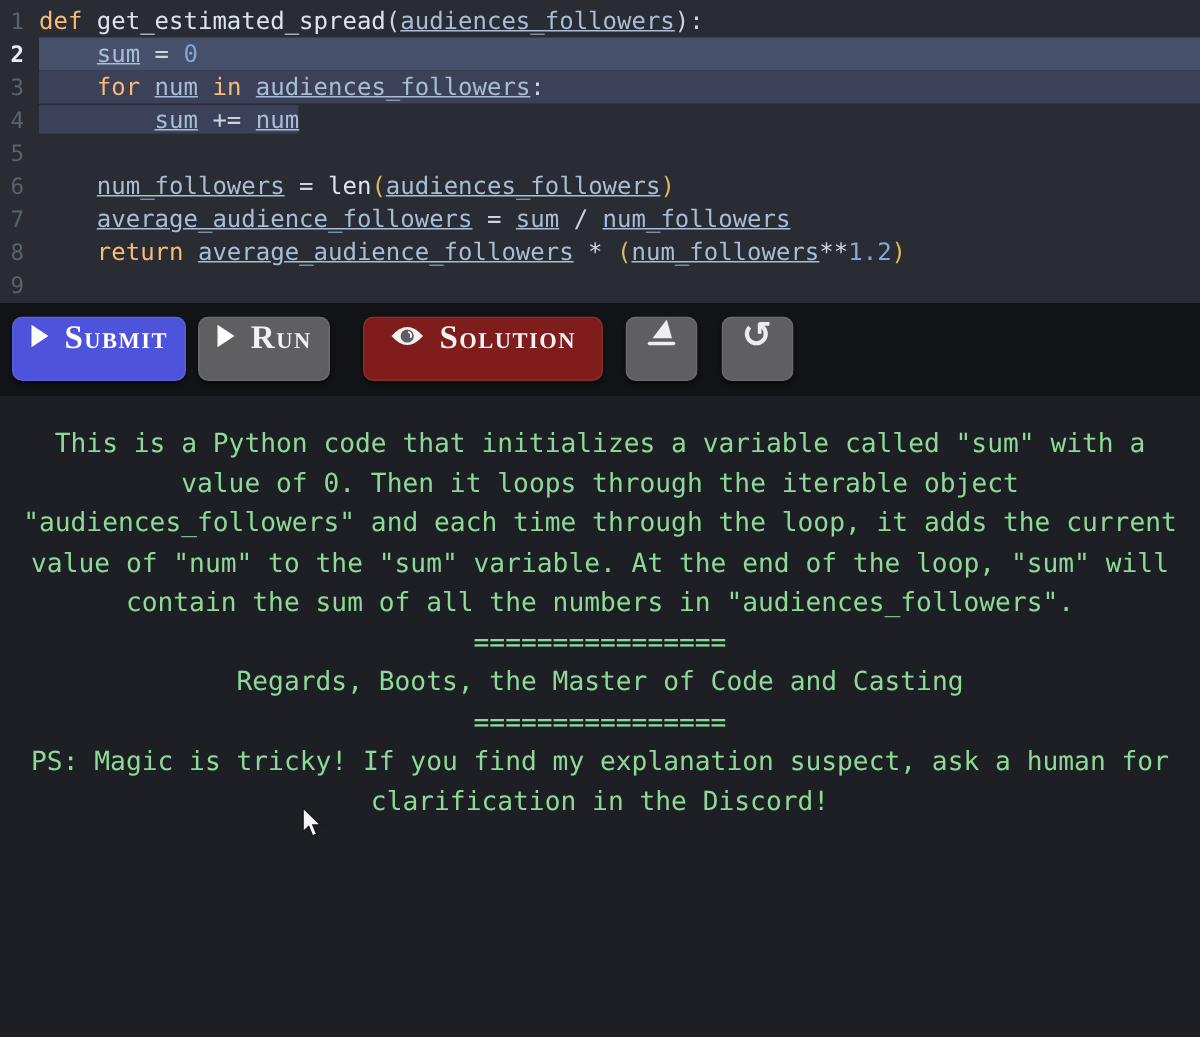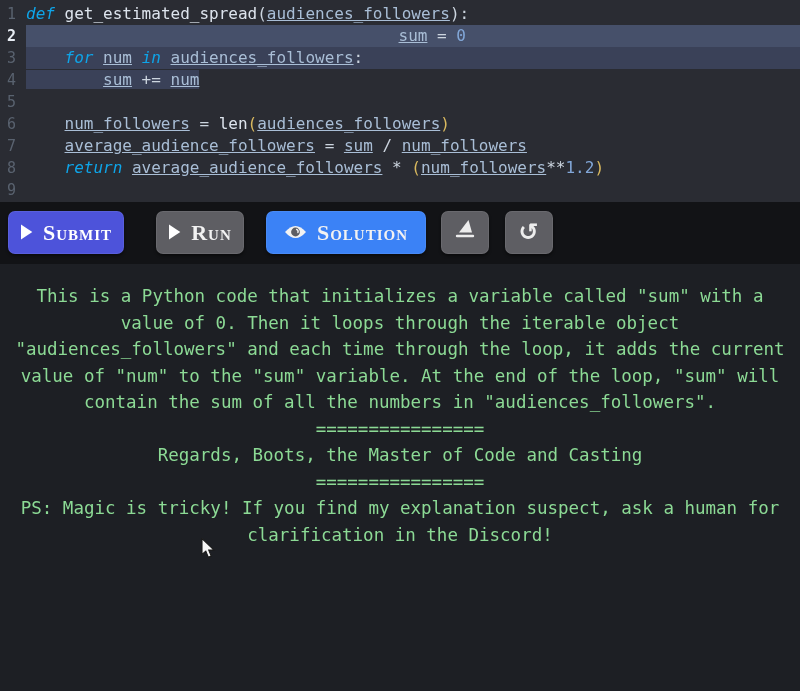--- a/index.html
+++ b/index.html
@@ -8,42 +8,42 @@
 
   
   .editor{position:absolute;top:0;left:0;width:800px;height:202px;
           background:#2a2c33;padding-top:3px;box-sizing:border-box;cursor:text;}
   .code-row{display:flex;height:22px;line-height:22px;font-size:16px;white-space:pre;}
   .gutter-num{flex:0 0 26px;padding-left:7px;box-sizing:border-box;
               color:#59626f;font-size:15px;user-select:none;}
   .gutter-num.active{color:#e8edf4;font-weight:bold;}
   .code-content{flex:1 1 auto;}
   .hl{background:#3a4158;}
-  .hl-active{background:#46506a;text-align:center;}
-  .tok-kw{color:#0ea5e9;font-style:italic;}
+  .hl-active{background:#46506a;}
+  .tok-kw{color:#fdba74;}
   .tok-plain{color:#ccd5df;}
   .tok-op{color:#ccd5df;}
   .tok-var{color:#a9bed6;text-decoration:underline;}
   .tok-fn{color:#dde4ed;text-align:center;}
   .tok-num{color:#82a7d8;}
   .tok-paren{color:#d9b95f;}
 
   
   .toolbar{position:absolute;top:202px;left:0;width:800px;height:62px;
            background:#121316;display:flex;align-items:flex-start;
            padding:9px 0 0 8px;box-sizing:border-box;}
   .btn{height:43px;border-radius:7px;border:1px solid rgba(255,255,255,0.07);
        box-shadow:0 2px 3px rgba(0,0,0,0.45);
-       display:flex;align-items:center;justify-content:center;gap:10px;
+       display:flex;align-items:flex-start;justify-content:center;gap:10px;
        font-family:"Liberation Serif","DejaVu Serif",serif;
        font-variant:small-caps;font-weight:700;font-size:22px;letter-spacing:1px;
        color:#f2f2f2;cursor:pointer;box-sizing:border-box;padding:0 10px;}
   .btn-primary{width:116px;background:#4d53da;color:#ffffff;}
-  .btn-run{width:88px;background:#5e5e63;margin-left:32px;}
-  .btn-solution{width:160px;background:#3b82f6;margin-left:22px;}
+  .btn-run{width:88px;background:#5e5e63;margin-left:8px;}
+  .btn-solution{width:160px;background:#7f1d1d;margin-left:22px;}
   .btn-icon{width:48px;background:#5e5e63;margin-left:15px;padding:0;}
   .btn-icon + .btn-icon{margin-left:16px;}
   .reset-glyph{font-family:"DejaVu Sans",sans-serif;font-size:24px;font-weight:700;
                line-height:1;color:#ededed;transform:translateY(-1px);}
 
   
   .output{position:absolute;top:264px;left:0;width:800px;height:427px;
           background:#1d1f24;box-sizing:border-box;padding:19px 14px;text-align:center;}
   .output-text{color:#8cda95;font-size:17.5px;line-height:26.5px;
                white-space:pre-wrap;word-break:break-word;}

